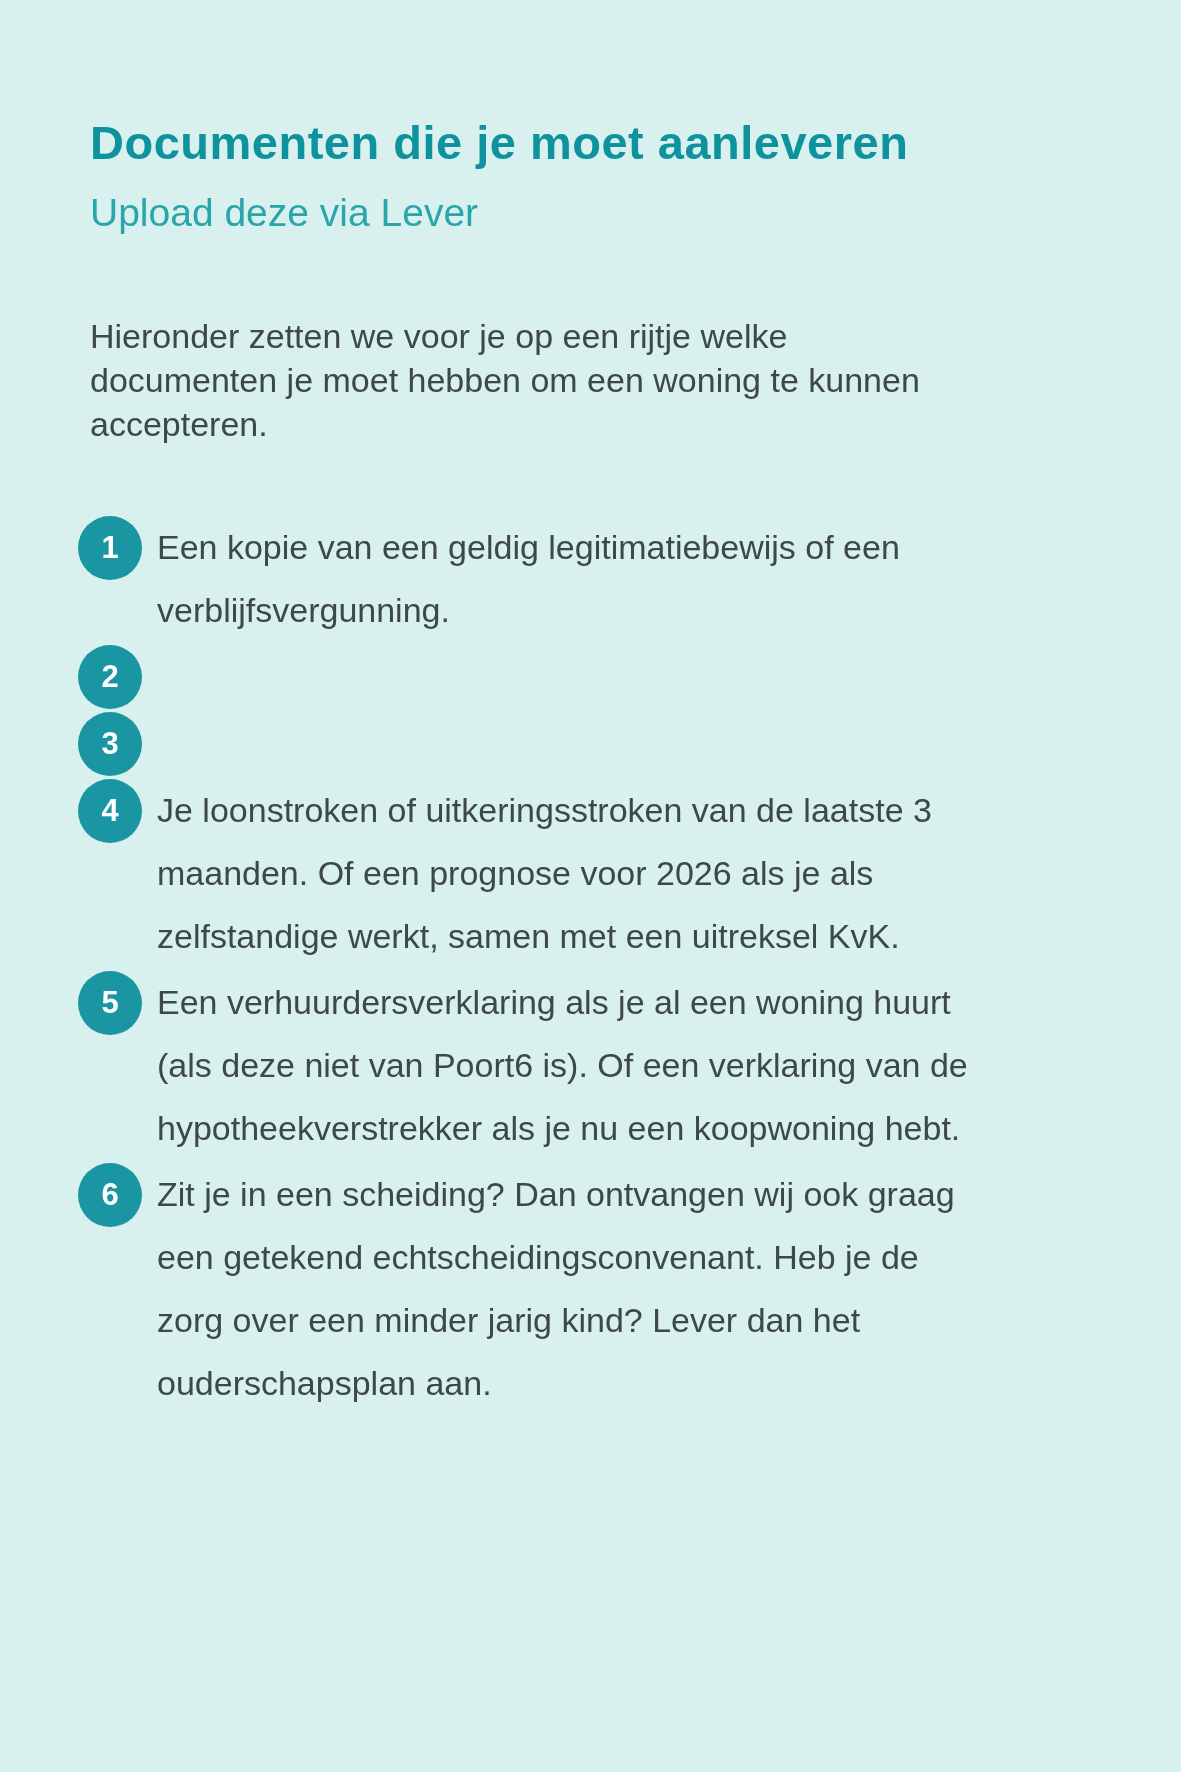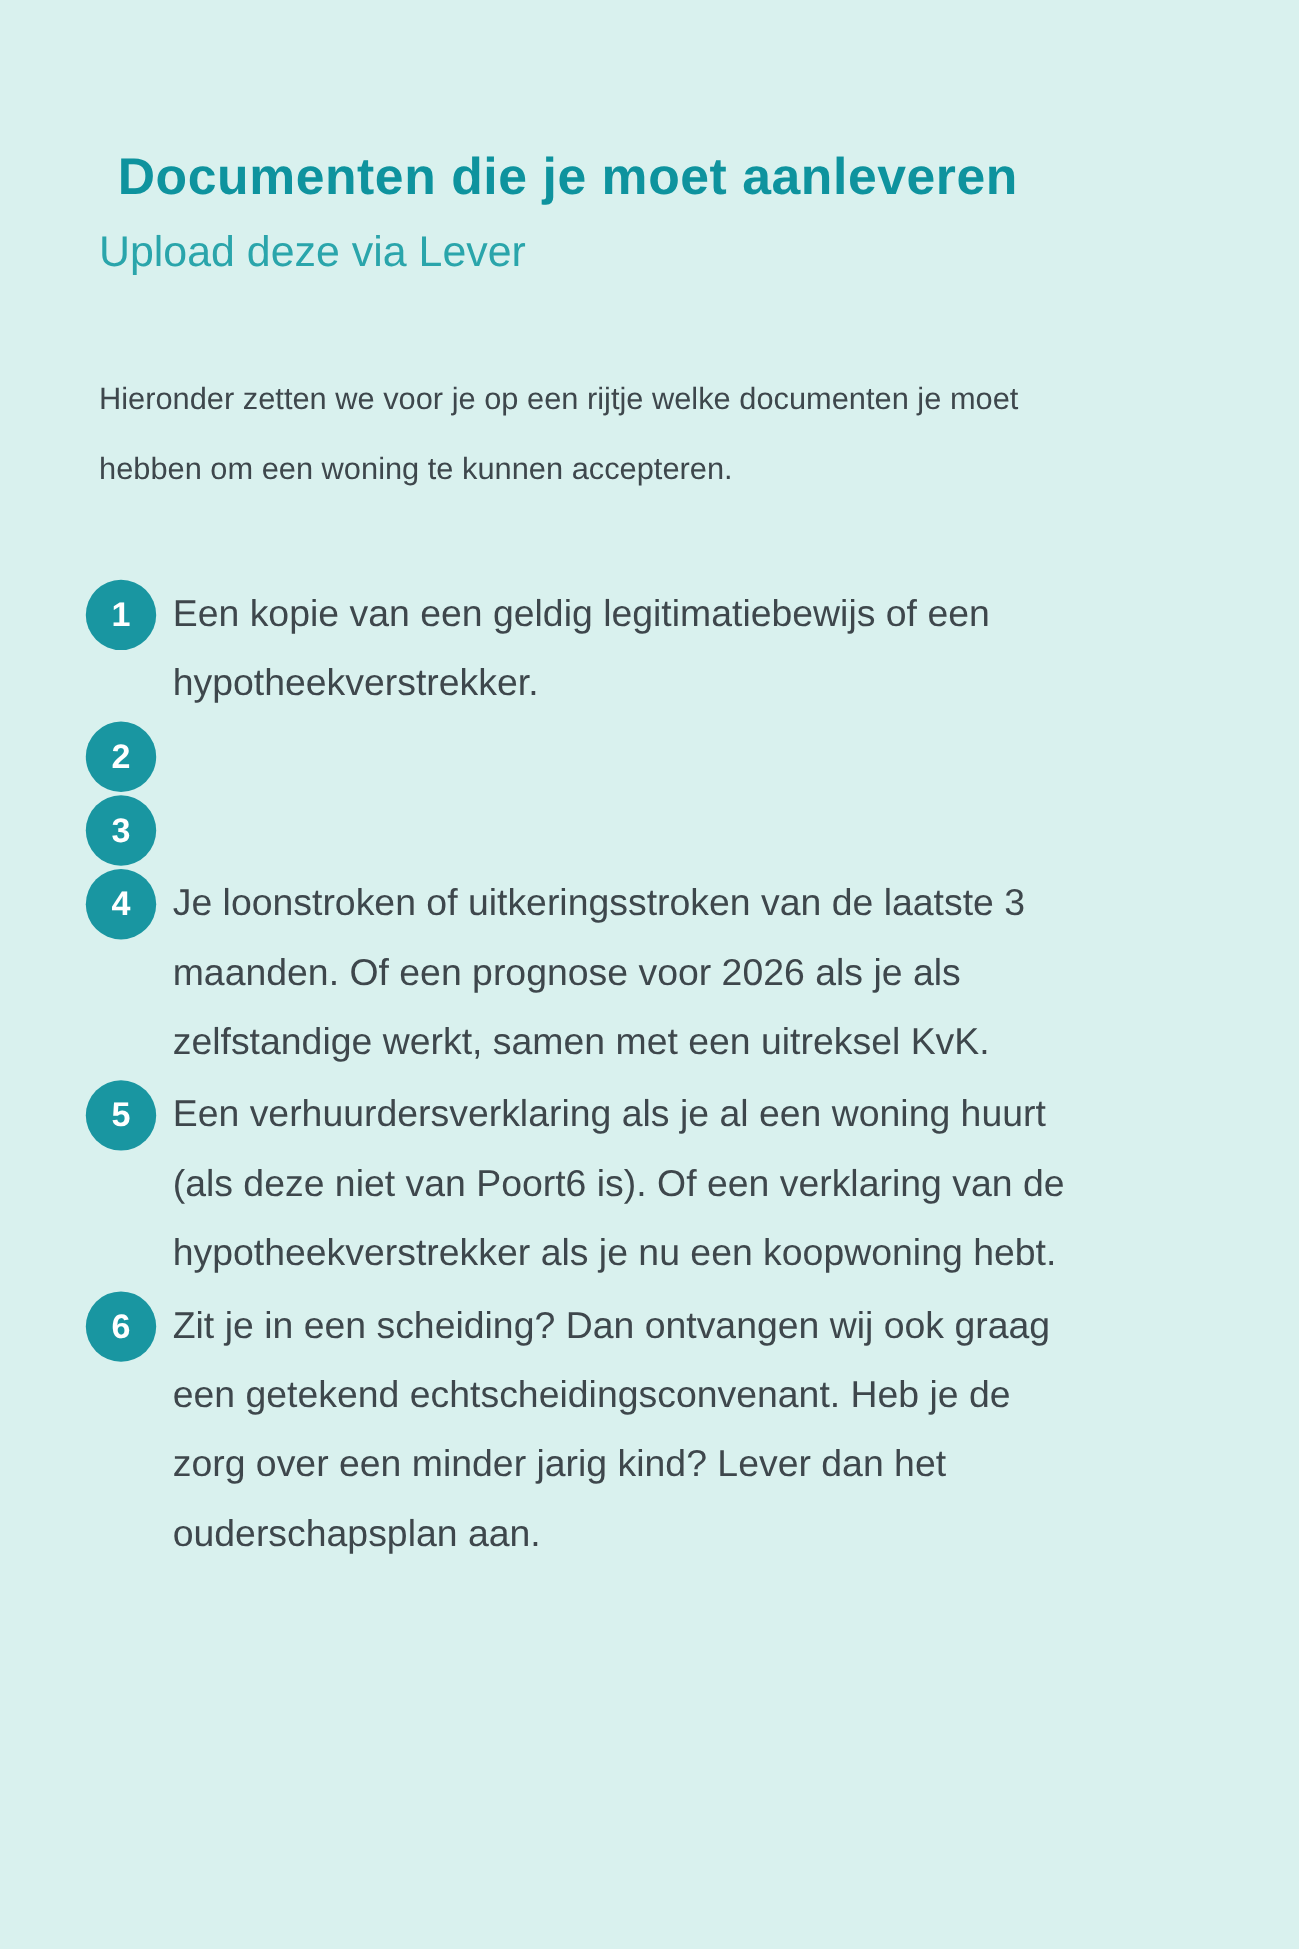--- a/index.html
+++ b/index.html
@@ -10,36 +10,36 @@
   }
   .page {
     position: relative;
     width: 1181px;
     height: 1772px;
     box-sizing: border-box;
     padding: 118px 86px 0 90px;
     overflow: hidden;
   }
   .title {
-    margin: 17px;
+    margin: 0;
     font-size: 47px;
     line-height: 1.05;
     font-weight: bold;
     letter-spacing: 0.5px;
   }
   .subtitle {
     margin: 26px 0 0 0;
     font-size: 39px;
     line-height: 1.05;
     font-weight: normal;
   }
   .intro {
     margin: 80px 0 0 0;
-    font-size: 28px;
-    line-height: 63px;
+    font-size: 34px;
+    line-height: 44px;
     max-width: 890px;
   }
   .doc-list {
     list-style: none;
     margin: 70px 0 0 0;
     padding: 0;
   }
   .doc-list li {
     display: flex;
     align-items: flex-start;
@@ -70,21 +70,21 @@
   <header>
     <h1 class="title" style="color: rgb(14, 147, 158);">Documenten die je moet aanleveren</h1>
     <h2 class="subtitle" style="color: rgb(42, 165, 171);">Upload deze via Lever</h2>
   </header>
 
   <p class="intro">Hieronder zetten we voor je op een rijtje welke documenten je moet hebben om een woning te kunnen accepteren.</p>
 
   <ol class="doc-list">
     <li>
       <span class="badge" style="background: rgb(25, 150, 161); color: rgb(255, 255, 255);">1</span>
-      <span class="item-text">Een kopie van een geldig legitimatiebewijs of een hypotheekverstrekker.</span>
+      <span class="item-text">Een kopie van een geldig legitimatiebewijs of een verblijfsvergunning.</span>
     </li>
 
     <li>
       <span class="badge" style="background: rgb(25, 150, 161); color: rgb(255, 255, 255);">2</span>
     </li>
 
     <li>
       <span class="badge" style="background: rgb(25, 150, 161); color: rgb(255, 255, 255);">3</span>
     </li>
 

